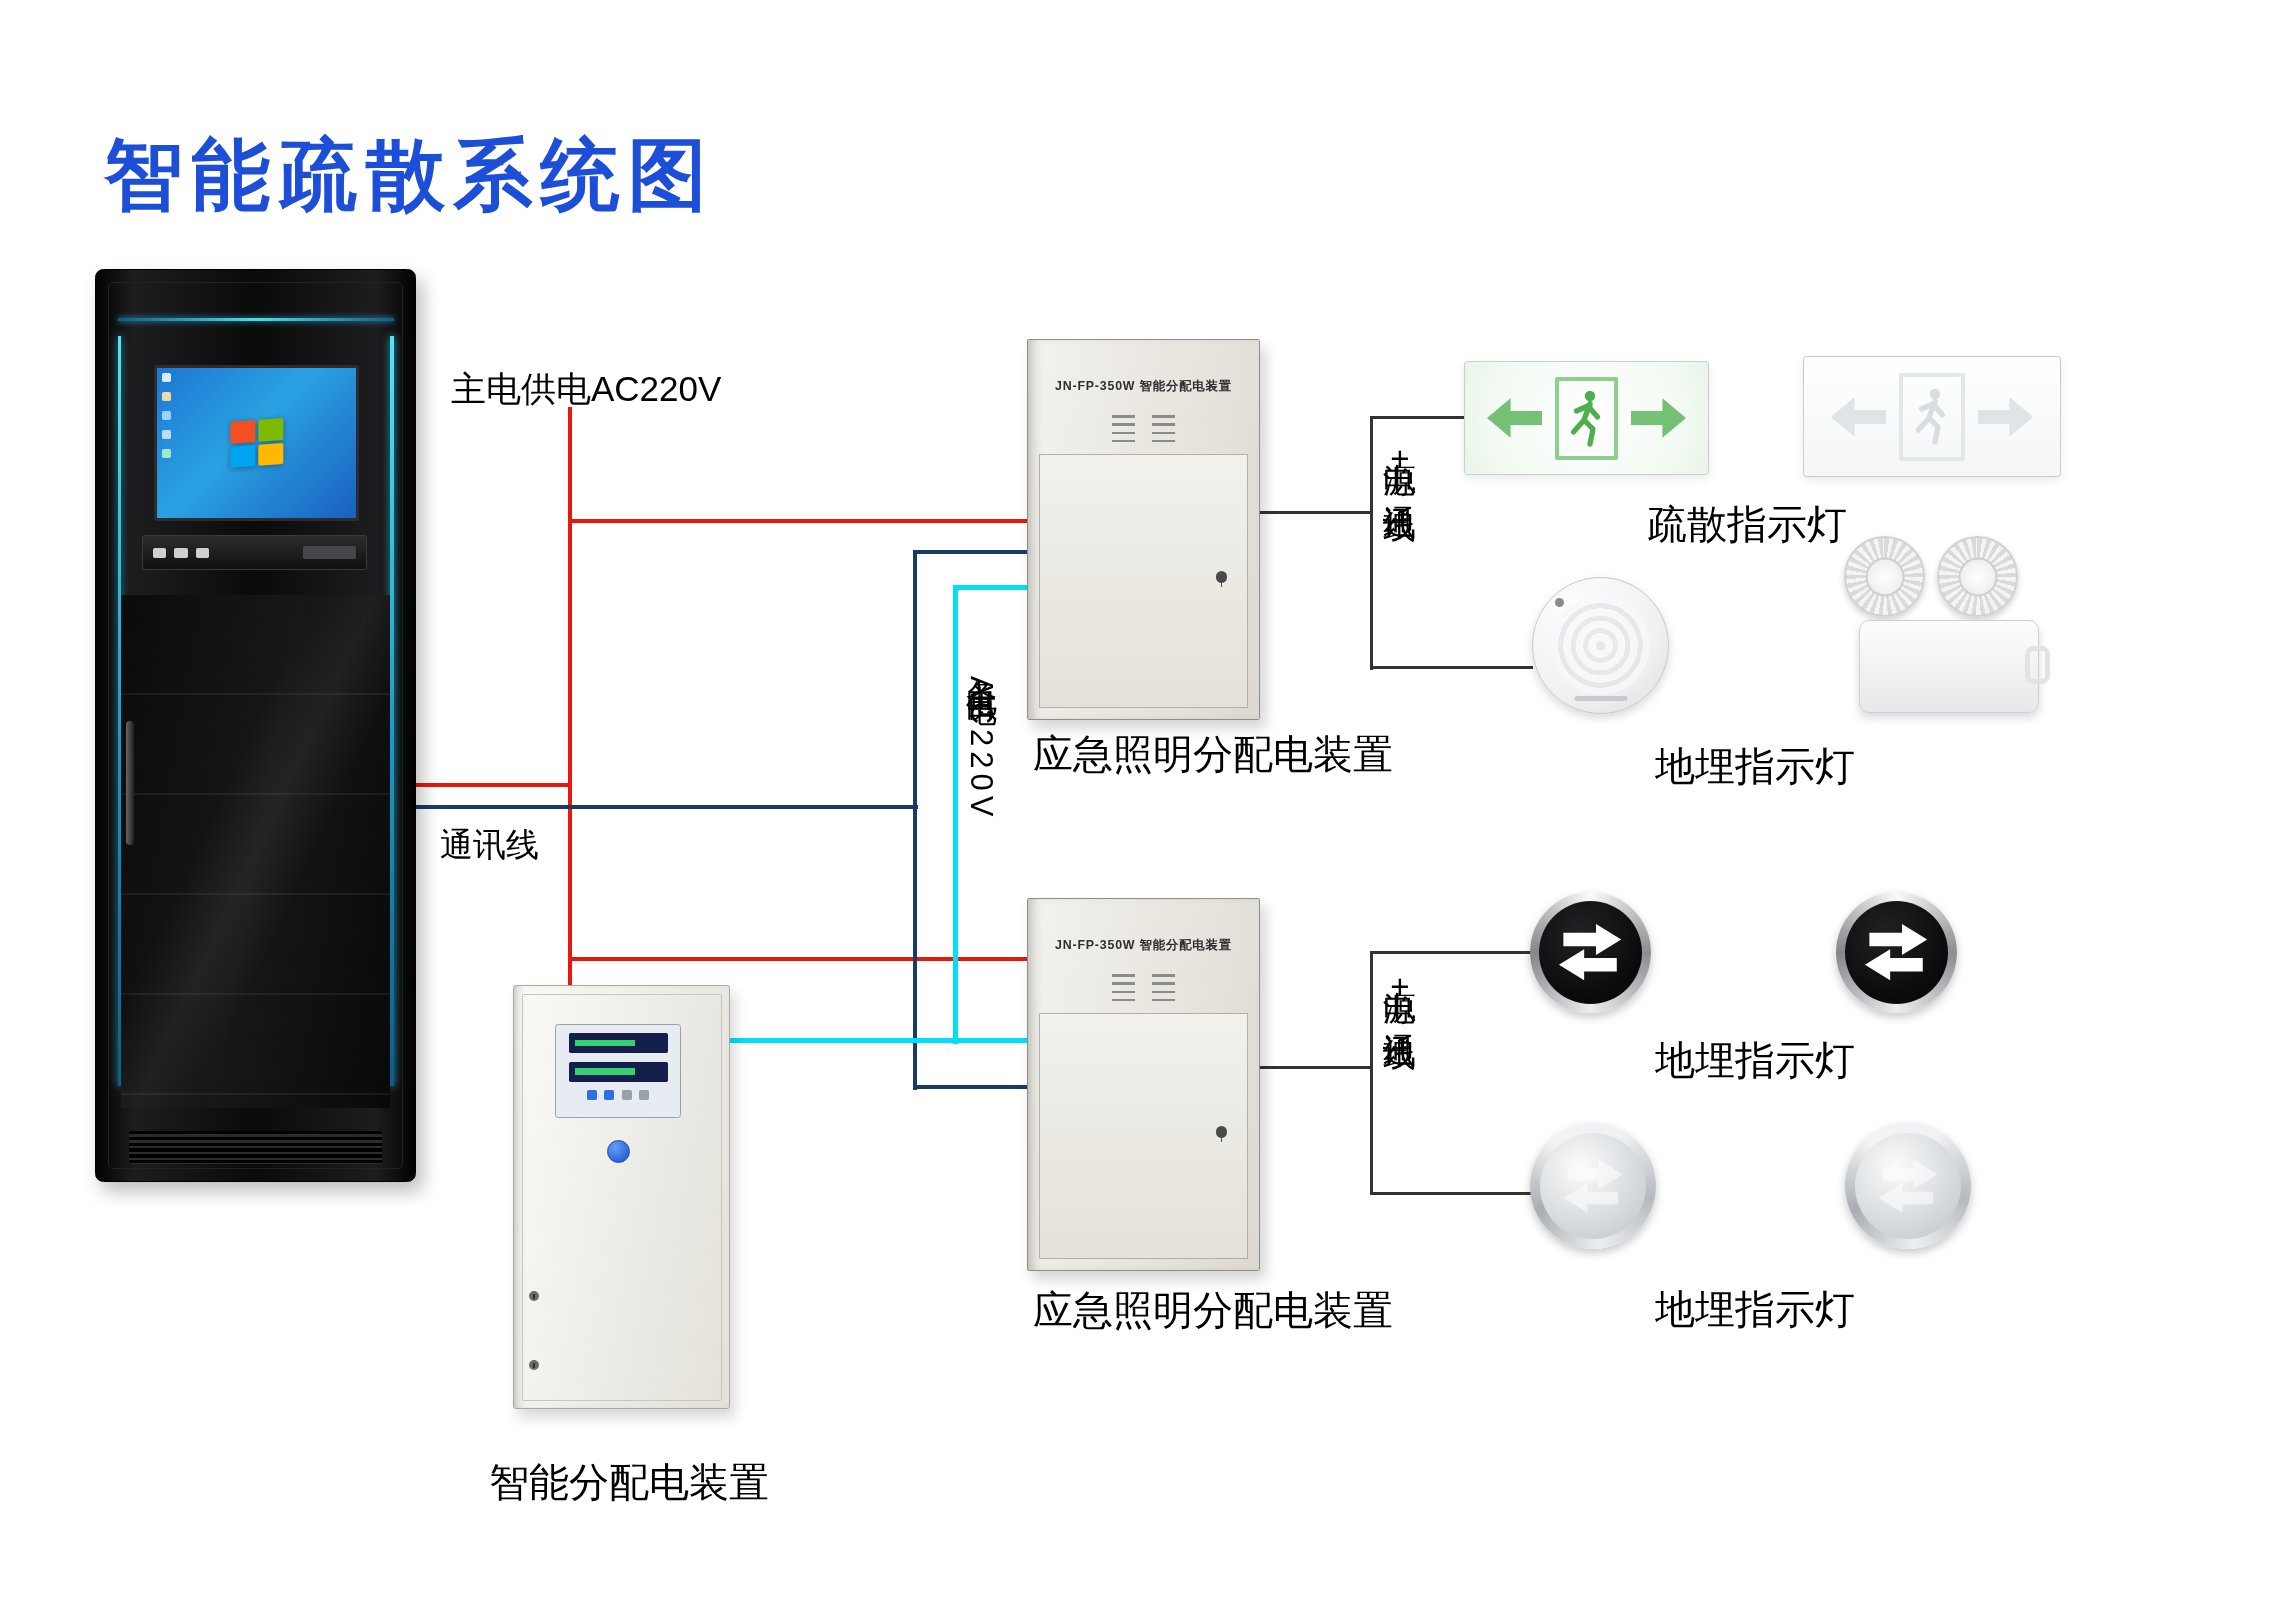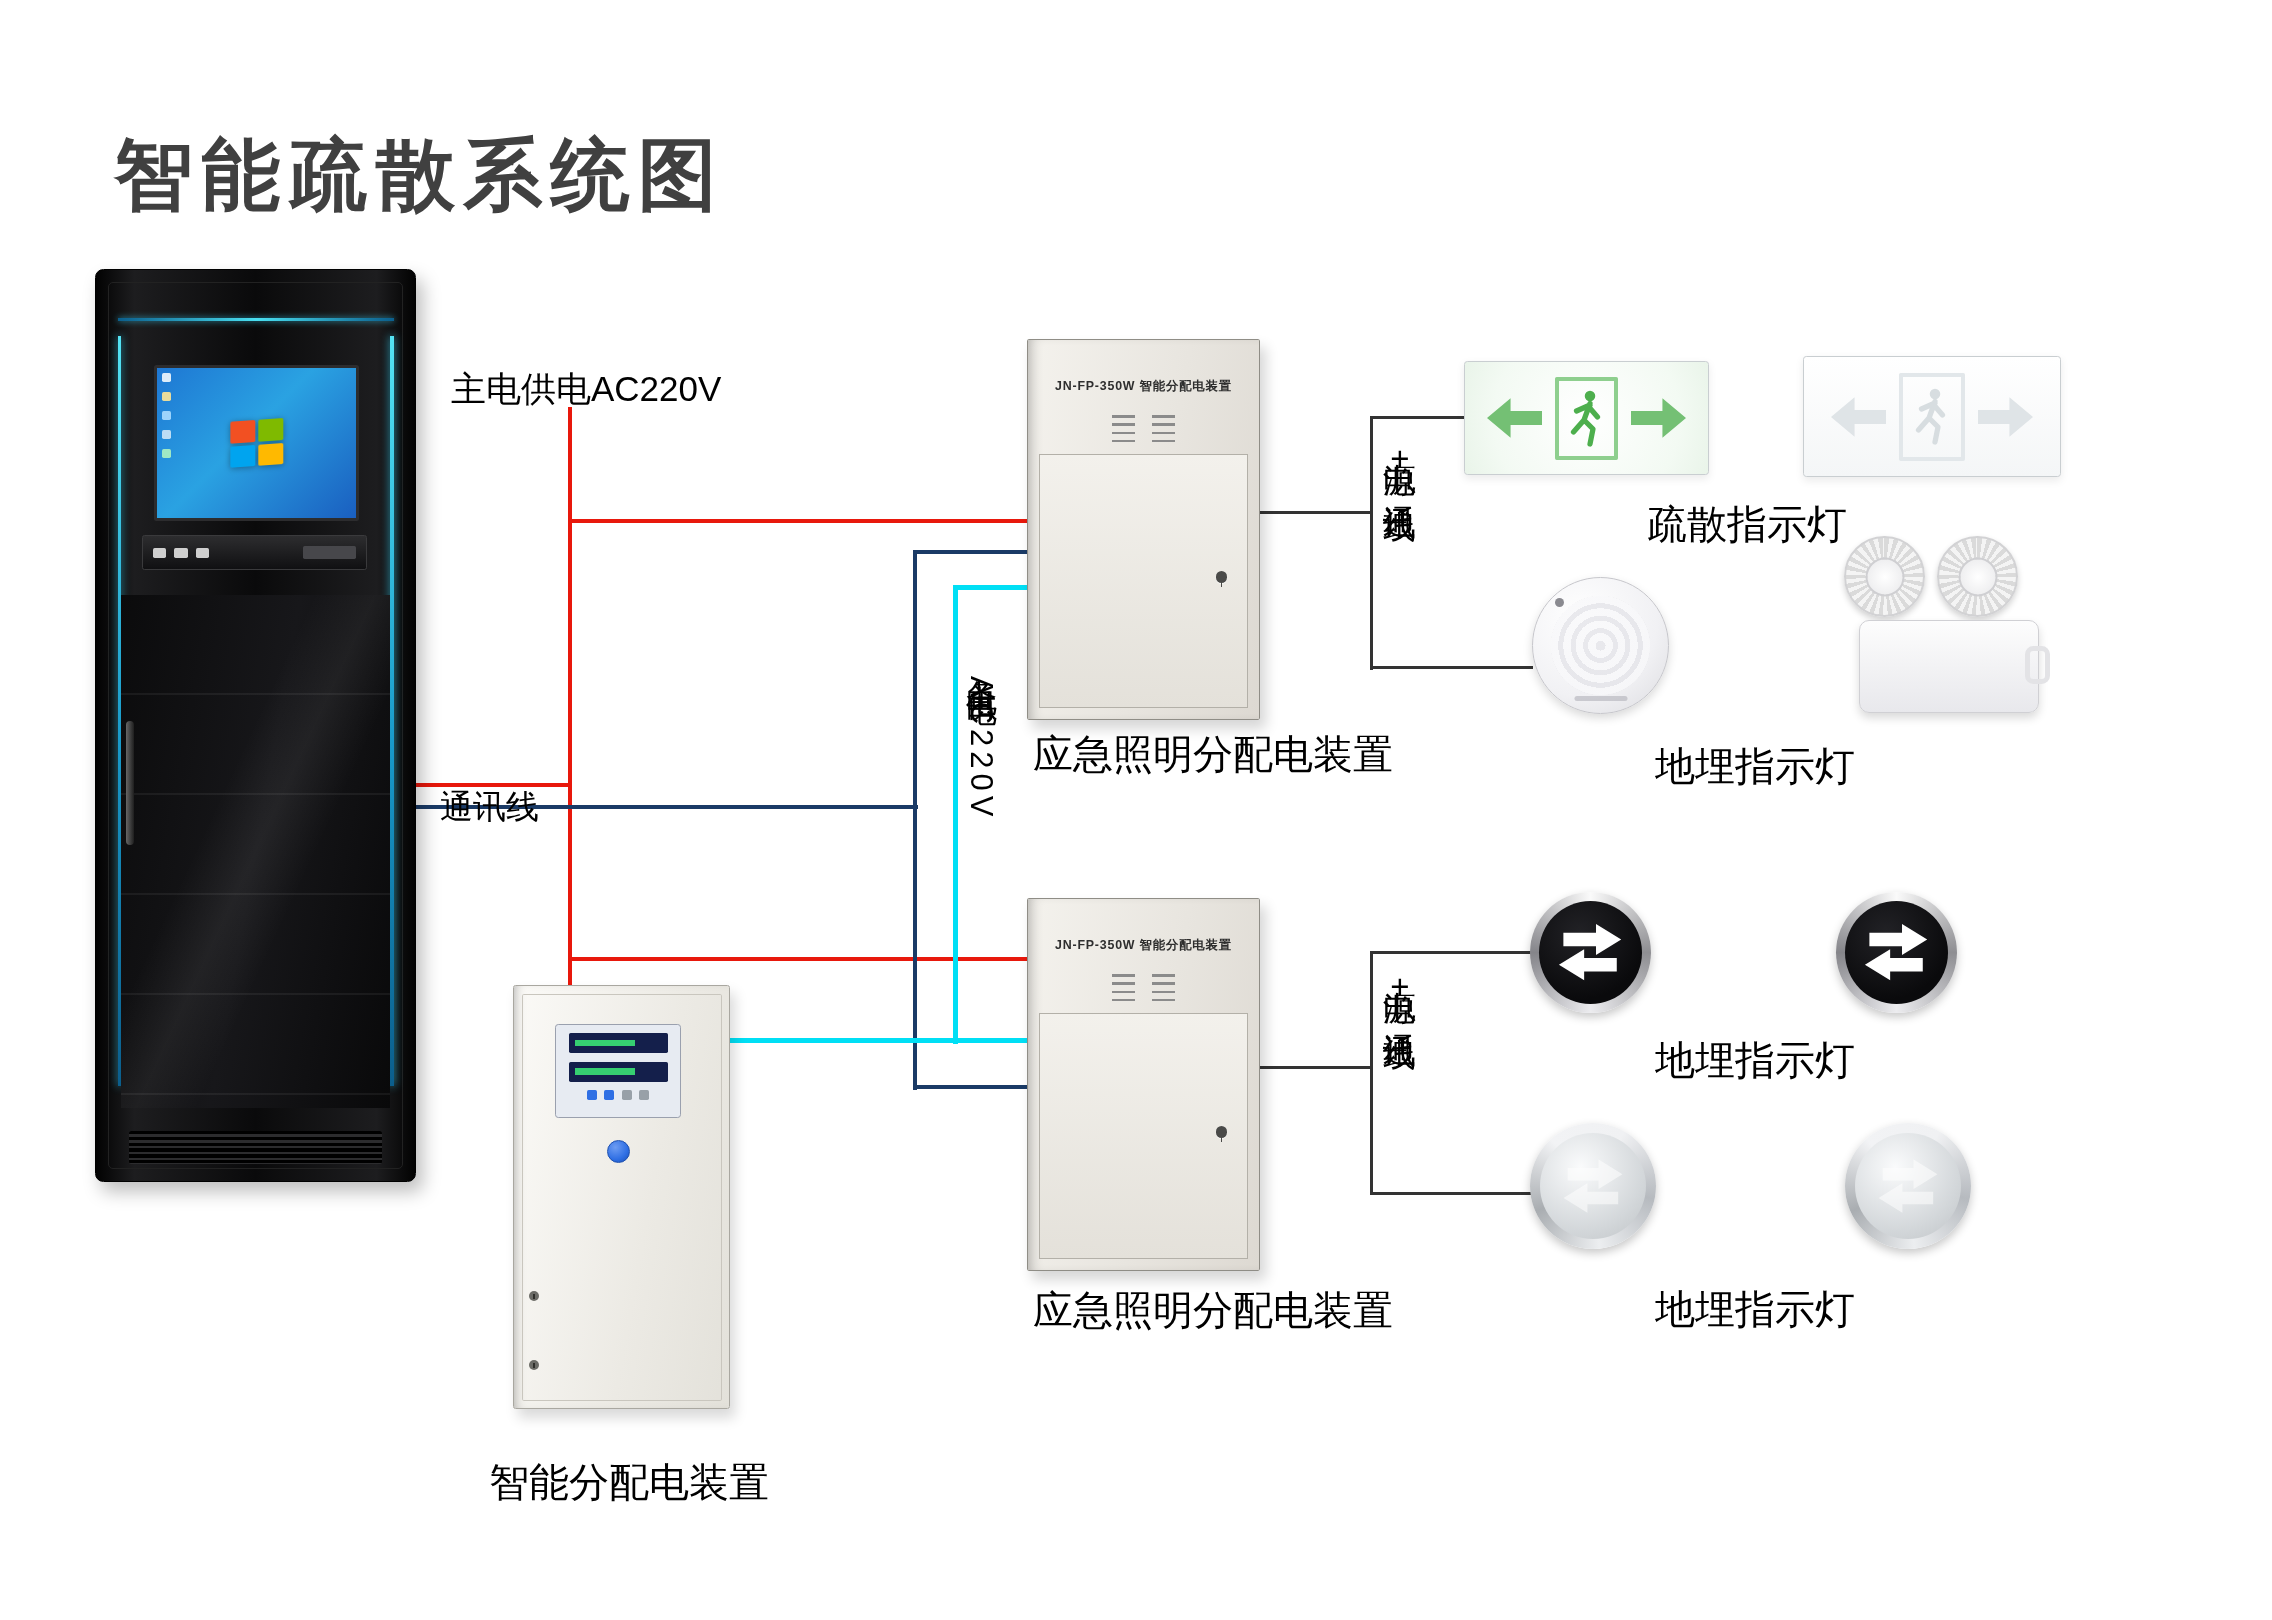--- a/index.html
+++ b/index.html
@@ -8,23 +8,23 @@
     --backup:#00dff5;
     --bracket:#333333;
   }
   *{box-sizing:border-box;}
   html,body{margin:0;padding:0;background:#ffffff;}
   body{font-family:"Liberation Sans","DejaVu Sans",sans-serif;color:#000;}
   .canvas{position:relative;width:2273px;height:1620px;background:#fff;overflow:hidden;}
 
   
   .title{
-    position:absolute;left:114px;top:123px;margin:0;
+    position:absolute;left:104px;top:123px;margin:0;
     font-family:"Liberation Serif","DejaVu Serif",serif;
-    font-size:79px;font-weight:900;letter-spacing:8.3px;color:#404040;
+    font-size:79px;font-weight:900;letter-spacing:8.3px;color:#1d4ed8;
   }
 
   
   .lbl{position:absolute;font-size:40px;color:#000;white-space:nowrap;}
   .lbl.center{text-align:center;}
   .vlbl{
     position:absolute;writing-mode:vertical-rl;text-orientation:mixed;
     font-size:33px;color:#000;letter-spacing:5px;background:#fff;line-height:1.1;
   }
   .vlbl.upright{text-orientation:upright;letter-spacing:1.7px;}
@@ -250,21 +250,21 @@
       <span class="key"></span>
       <span class="key"></span>
       <span class="module"></span>
     </div>
     <div class="door"></div>
     <div class="handle"></div>
     <div class="grille"></div>
   </div>
 
   <div class="lbl" style="left:451px;top:366px;font-size:35px;">主电供电AC220V</div>
-  <div class="lbl" style="left:440px;top:785px;font-size:33px;">通讯线</div>
+  <div class="lbl" style="left:440px;top:823px;font-size:33px;">通讯线</div>
   <div class="vlbl" style="left:964px;top:656px;height:298px;font-size:31px;">备电供电AC220V</div>
   <div class="vlbl upright" style="left:1381px;top:437px;height:224px;">电源+通讯线</div>
   <div class="vlbl upright" style="left:1381px;top:965px;height:224px;">电源+通讯线</div>
 
   <div class="powerbox">
     <div class="pb-door"></div>
     <div class="pb-panel">
       <div class="lcd"></div>
       <div class="lcd"></div>
       <div class="pb-btns">

